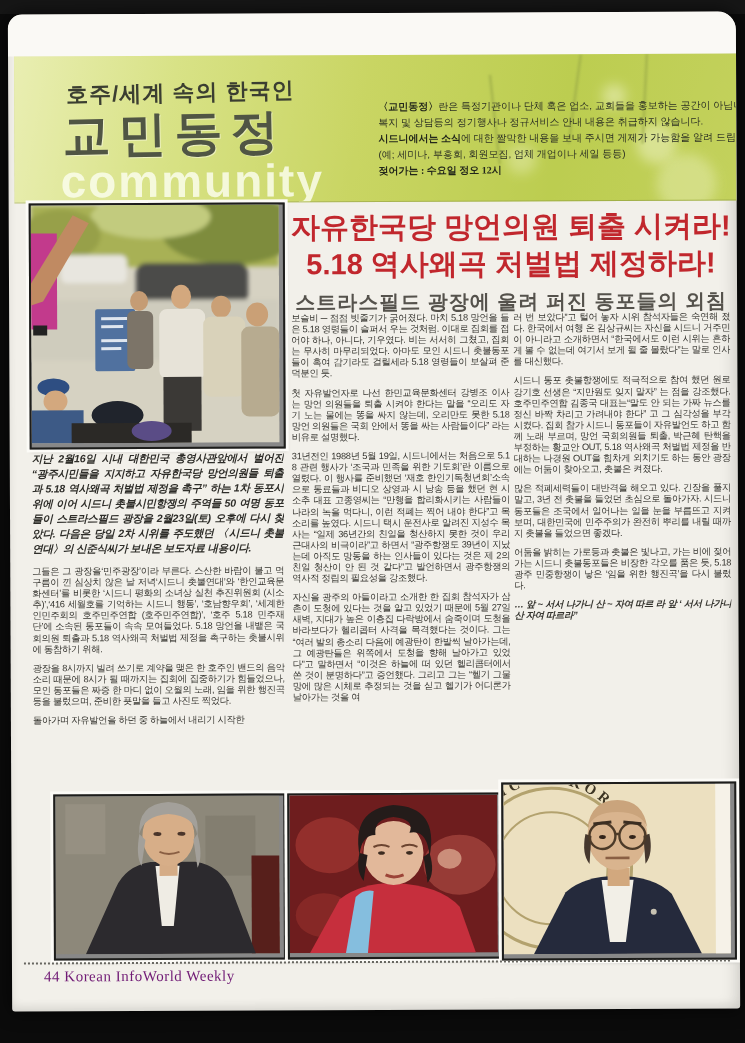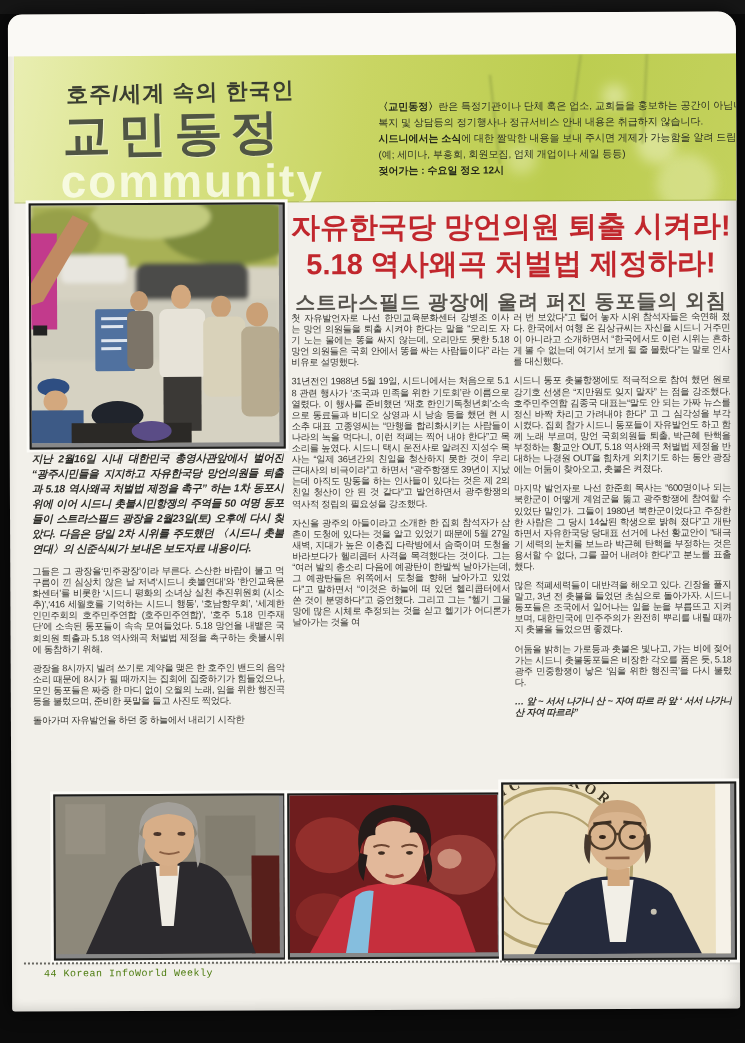--- a/index.html
+++ b/index.html
@@ -44,21 +44,21 @@
   }
   .header-en{
     position:absolute;left:46px;top:98px;font-size:46px;font-weight:bold;
     color:rgba(250,253,235,.85);letter-spacing:2px;
   }
   .header-notice{
     position:absolute;right:14px;top:44px;width:344px;
     font-size:10px;line-height:1.6;color:#2b2f23;
   }
   .header-notice .ln{white-space:nowrap;}
-  .header-notice b{font-weight:bold;color:#23271b;}
+  .header-notice b{font-weight:bold;color:#23271b;font-family:Liberation Serif, serif;}
   
   .headline-wrap{position:absolute;left:280px;top:196px;width:444px;text-align:center;}
   .headline{font-size:29px;line-height:37px;font-weight:800;color:#c1272d;letter-spacing:0px;}
   .subhead{margin-top:6px;font-size:20px;font-weight:800;color:#55524c;letter-spacing:1px;}
   
   .col{position:absolute;font-size:9.3px;line-height:11.1px;letter-spacing:-0.3px;
        color:#34332e;text-align:justify;word-break:break-all;overflow:hidden;}
   .col p{margin:0 0 8px 0;}
   .col-left{left:22px;top:437px;width:252px;height:340px;}
   .col-left .intro{font-size:10.6px;line-height:15px;font-weight:bold;font-style:italic;color:#2e2d29;margin-bottom:10px;}
@@ -67,22 +67,22 @@
   .quote{font-style:italic;font-weight:bold;}
   
   .photo{position:absolute;border:2px solid #1d1d1b;box-shadow:0 0 0 3px #fcfbf7, 1px 2px 4px rgba(0,0,0,.25);overflow:hidden;background:#888;}
   .photo svg{display:block;}
   .photo-protest{left:20px;top:189px;width:252px;height:242px;}
   .photo-1{left:42px;top:780px;width:228px;height:162px;}
   .photo-2{left:276px;top:780px;width:212px;height:162px;}
   .photo-3{left:490px;top:770px;width:231px;height:174px;}
   
   .footer-rule{position:absolute;left:12px;top:948px;width:706px;border-top:2px dotted #66655f;}
-  .footer-text{position:absolute;left:32px;top:954px;font-family:Liberation Mono, monospace;
-               font-size:10px;color:#4d7c0f;letter-spacing:.5px;}
+  .footer-text{position:absolute;left:32px;top:954px;font-family:Liberation Serif, serif;
+               font-size:15px;color:#701a75;letter-spacing:.5px;}
 </style>
 </head>
 <body>
 
 <div class="backdrop-top"></div>
 
 <div class="page">
   <div class="page-top-margin"></div>
 
   <div class="header-band">
@@ -159,29 +159,29 @@
   </div>
 
   <div class="col col-left">
     <p class="intro">지난 2월16일 시내 대한민국 총영사관앞에서 벌어진 “광주시민들을 지지하고 자유한국당 망언의원들 퇴출과 5.18 역사왜곡 처벌법 제정을 촉구” 하는 1차 동포시위에 이어 시드니 촛불시민항쟁의 주역들 50 여명 동포들이 스트라스필드 광장을 2월23일(토) 오후에 다시 찾았다. 다음은 당일 2차 시위를 주도했던 〈시드니 촛불연대〉의 신준식씨가 보내온 보도자료 내용이다.</p>
     <p>그들은 그 광장을‘민주광장’이라 부른다. 스산한 바람이 불고 먹구름이 낀 심상치 않은 날 저녁‘시드니 촛불연대’와 ‘한인교육문화센터’를 비롯한 ‘시드니 평화의 소녀상 실천 추진위원회 (시소추)’,‘416 세월호를 기억하는 시드니 행동’, ‘호남향우회’, ‘세계한인민주회의 호주민주연합 (호주민주연합)’, ‘호주 5.18 민주재단’에 소속된 동포들이 속속 모여들었다. 5.18 망언을 내뱉은 국회의원 퇴출과 5.18 역사왜곡 처벌법 제정을 촉구하는 촛불시위에 동참하기 위해.</p>
     <p>광장을 8시까지 빌려 쓰기로 계약을 맺은 한 호주인 밴드의 음악소리 때문에 8시가 될 때까지는 집회에 집중하기가 힘들었으나, 모인 동포들은 짜증 한 마디 없이 오월의 노래, 임을 위한 행진곡 등을 불렀으며, 준비한 푯말을 들고 사진도 찍었다.</p>
     <p>돌아가며 자유발언을 하던 중 하늘에서 내리기 시작한</p>
   </div>
 
   <div class="col col-mid">
+    <p>보슬비 ─ 점점 빗줄기가 굵어졌다. 마치 5.18 망언을 들은 5.18 영령들이 슬퍼서 우는 것처럼. 이대로 집회를 접어야 하나, 아니다, 기우였다. 비는 서서히 그쳤고, 집회는 무사히 마무리되었다. 아마도 모인 시드니 촛불동포들이 혹여 감기라도 걸릴세라 5.18 영령들이 보살펴 준 덕분인 듯.</p>
     <p>첫 자유발언자로 나선 한민교육문화센터 강병조 이사는 망언 의원들을 퇴출 시켜야 한다는 말을 “오리도 자기 노는 물에는 똥을 싸지 않는데, 오리만도 못한 5.18 망언 의원들은 국회 안에서 똥을 싸는 사람들이다” 라는 비유로 설명했다.</p>
     <p>31년전인 1988년 5월 19일, 시드니에서는 처음으로 5.18 관련 행사가 ‘조국과 민족을 위한 기도회’란 이름으로 열렸다. 이 행사를 준비했던 ‘재호 한인기독청년회’소속으로 동료들과 비디오 상영과 시 낭송 등을 했던 현 시소추 대표 고종영씨는 “만행을 합리화시키는 사람들이 나라의 녹을 먹다니, 이런 적폐는 찍어 내야 한다”고 목소리를 높였다. 시드니 택시 운전사로 알려진 지성수 목사는 “일제 36년간의 친일을 청산하지 못한 것이 우리 근대사의 비극이라”고 하면서 “광주항쟁도 39년이 지났는데 아직도 망동을 하는 인사들이 있다는 것은 제 2의 친일 청산이 안 된 것 같다”고 발언하면서 광주항쟁의 역사적 정립의 필요성을 강조했다.</p>
     <p>자신을 광주의 아들이라고 소개한 한 집회 참석자가 삼촌이 도청에 있다는 것을 알고 있었기 때문에 5월 27일 새벽, 지대가 높은 이층집 다락방에서 숨죽이며 도청을 바라보다가 헬리콥터 사격을 목격했다는 것이다. 그는 “여러 발의 총소리 다음에 예광탄이 한발씩 날아가는데, 그 예광탄들은 위쪽에서 도청을 향해 날아가고 있었다”고 말하면서 “이것은 하늘에 떠 있던 헬리콥터에서 쏜 것이 분명하다”고 증언했다. 그리고 그는 “헬기 그물망에 많은 시체로 추정되는 것을 싣고 헬기가 어디론가 날아가는 것을 여</p>
   </div>
 
   <div class="col col-right">
     <p>러 번 보았다”고 털어 놓자 시위 참석자들은 숙연해 졌다. 한국에서 여행 온 김상규씨는 자신을 시드니 거주민이 아니라고 소개하면서 “한국에서도 이런 시위는 흔하게 볼 수 없는데 여기서 보게 될 줄 몰랐다”는 말로 인사를 대신했다.</p>
     <p>시드니 동포 촛불항쟁에도 적극적으로 참여 했던 원로 강기호 선생은 “지만원도 잊지 말자” 는 점을 강조했다. 호주민주연합 김종국 대표는“말도 안 되는 가짜 뉴스를 정신 바짝 차리고 가려내야 한다” 고 그 심각성을 부각시켰다. 집회 참가 시드니 동포들이 자유발언도 하고 함께 노래 부르며, 망언 국회의원들 퇴출, 박근혜 탄핵을 부정하는 황교안 OUT, 5.18 역사왜곡 처벌법 제정을 반대하는 나경원 OUT을 힘차게 외치기도 하는 동안 광장에는 어둠이 찾아오고, 촛불은 켜졌다.</p>
-    <p>마지막 발언자로 나선 한준희 목사는 “600명이나 되는 북한군이 어떻게 계엄군을 뚫고 광주항쟁에 참여할 수 있었단 말인가. 그들이 1980년 북한군이었다고 주장한 한 사람은 그 당시 14살된 학생으로 밝혀 졌다”고 개탄하면서 자유한국당 당대표 선거에 나선 황교안이 “태극기 세력의 눈치를 보느라 박근혜 탄핵을 부정하는 것은 용서할 수 없다, 그를 끌어 내려야 한다”고 분노를 표출했다.</p>
     <p>많은 적폐세력들이 대반격을 해오고 있다. 긴장을 풀지 말고, 3년 전 촛불을 들었던 초심으로 돌아가자. 시드니 동포들은 조국에서 일어나는 일을 눈을 부릅뜨고 지켜보며, 대한민국에 민주주의가 완전히 뿌리를 내릴 때까지 촛불을 들었으면 좋겠다.</p>
     <p>어둠을 밝히는 가로등과 촛불은 빛나고, 가는 비에 젖어가는 시드니 촛불동포들은 비장한 각오를 품은 듯, 5.18 광주 민중항쟁이 낳은 ‘임을 위한 행진곡’을 다시 불렀다.</p>
     <p class="quote">… 앞 ~ 서서 나가니  산 ~ 자여 따르 라   앞 ‘ 서서 나가니 산 자여 따르라”</p>
   </div>
 
   <div class="photo photo-1">
     <svg width="224" height="158" viewBox="0 0 224 158">
       <rect width="224" height="158" fill="#8d887a"></rect>
       <rect x="10" y="8" width="40" height="50" fill="#9a9486" opacity=".7"></rect>
       <rect x="150" y="20" width="50" height="60" fill="#7f7a6c" opacity=".7"></rect>

